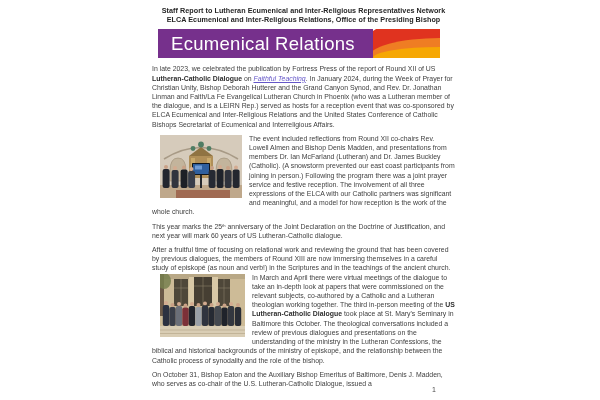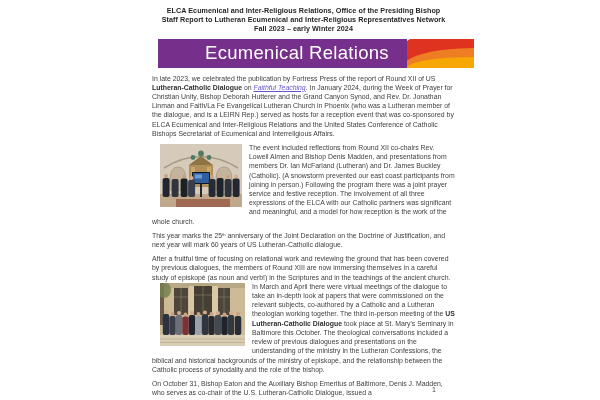--- a/index.html
+++ b/index.html
@@ -1,43 +1,42 @@
 <!DOCTYPE html>
 <html><head>
 <meta charset="utf-8">
 <style>
   html,body{margin:0;padding:0;background:#ffffff;}
   .page{position:relative;width:600px;height:400px;background:#ffffff;overflow:hidden;
         font-family:"Liberation Sans",sans-serif;-webkit-font-smoothing:antialiased;}
   .content{position:absolute;left:152px;top:6px;width:303px;}
   .report-header{text-align:center;font-weight:bold;font-size:7.2px;line-height:9.2px;color:#262626;letter-spacing:0.05px;}
-  .banner{margin:5px 0 6px 6px;width:282px;height:29px;position:relative;display:flex;align-items:center;overflow:hidden;padding-left:34px;}
+  .banner{margin:5px 0 6px 6px;width:282px;height:29px;position:relative;display:flex;align-items:center;overflow:hidden;}
   .banner-title{color:#ffffff;font-size:18.5px;padding-left:13px;letter-spacing:0.3px;position:relative;z-index:2;white-space:nowrap;}
   .swoosh{position:absolute;right:0;top:0;height:29px;width:67px;z-index:1;display:block;}
   h2.sec{font-size:7.3px;font-weight:bold;color:#1f1f1f;margin:0 0 5px 0;}
   p.body{margin:0 0 5px 0;font-size:6.9px;line-height:9.2px;color:#3e3e3e;text-align:left;}
   .b{font-weight:bold;color:#2e2e2e;}
   .i{font-style:italic;}
   .lnk{text-decoration:underline;cursor:pointer;}
   .sup{font-size:0.6em;position:relative;top:-0.45em;line-height:0;}
   .ph{float:left;width:82px;height:63px;margin:1px 7px 3px 8px;display:block;}
   .ph svg{display:block;width:100%;height:100%;}
   .ph2w{width:85px;}
   .pagenum{position:absolute;left:432px;top:386px;font-size:7px;color:#4a4a4a;}
 </style>
 </head>
 <body>
 
 <div class="page">
   <div class="content">
 
     <div class="report-header">
+      <div>Staff Report to Lutheran Ecumenical and Inter-Religious Representatives Network</div>
       <div>ELCA Ecumenical and Inter-Religious Relations, Office of the Presiding Bishop</div>
-      <div>Staff Report to Lutheran Ecumenical and Inter-Religious Representatives Network</div>
-      <div>Fall 2023 – early Winter 2024</div>
     </div>
 
     <div class="banner" style="background-color: rgb(118, 48, 140);">
       <span class="banner-title">Ecumenical Relations</span>
       <svg class="swoosh" viewBox="0 0 67 29" preserveAspectRatio="none" aria-hidden="true">
         <rect x="0" y="0" width="67" height="29" fill="#ffffff"></rect>
         <ellipse cx="67" cy="29" rx="85" ry="44" fill="#E0331F"></ellipse>
         <ellipse cx="67" cy="29" rx="72" ry="20" fill="#EF7D23"></ellipse>
         <ellipse cx="67" cy="29" rx="67" ry="11" fill="#F6A704"></ellipse>
       </svg>

